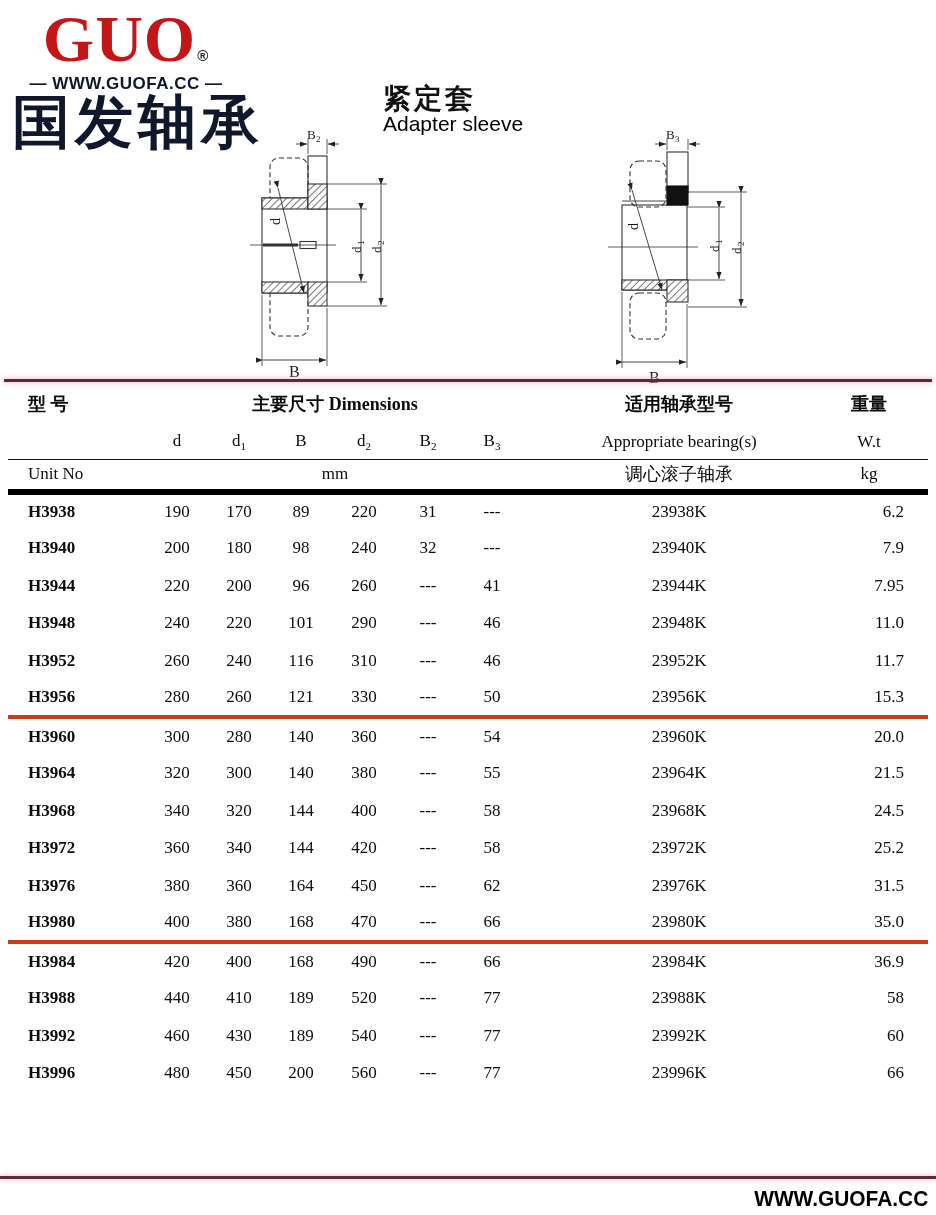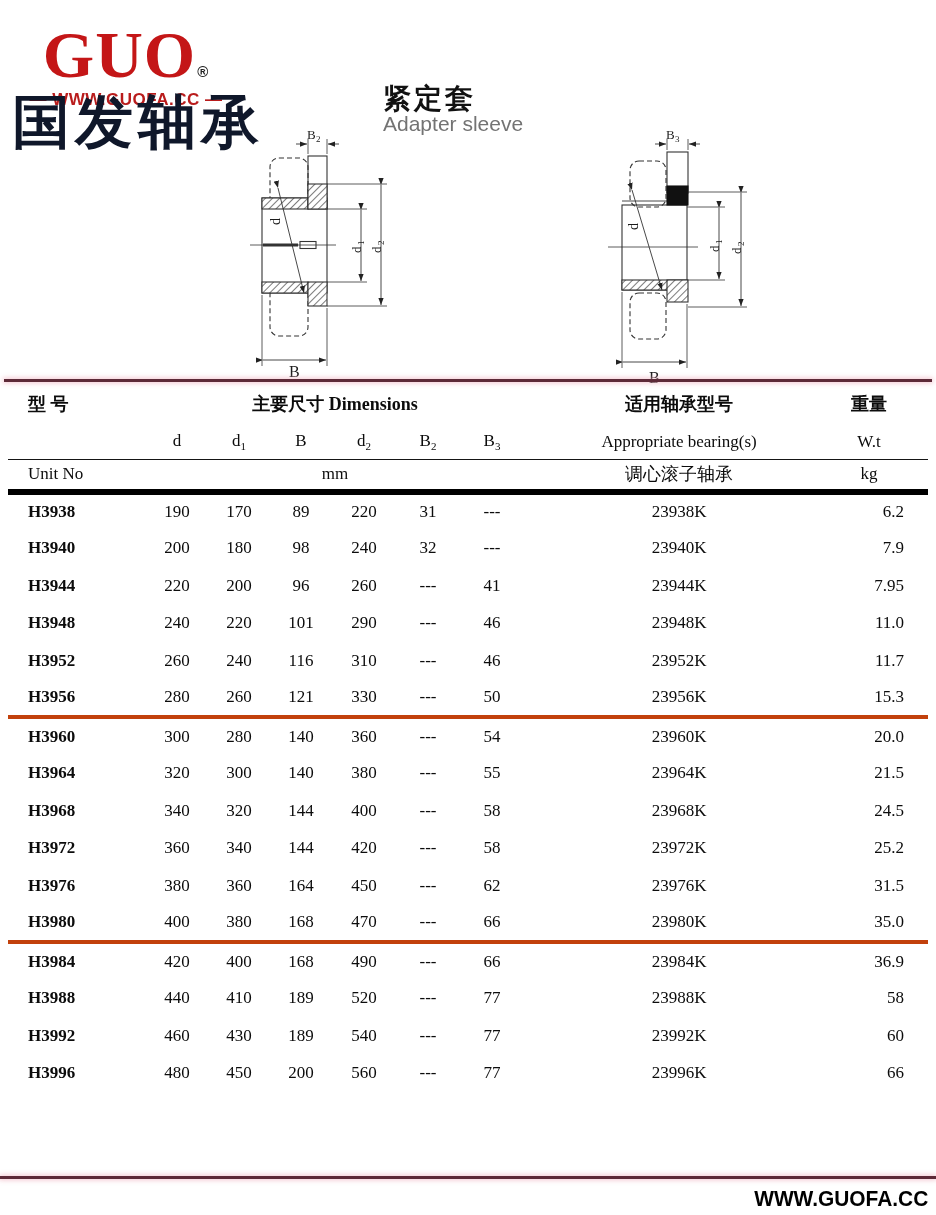--- a/index.html
+++ b/index.html
@@ -1,34 +1,34 @@
 <!DOCTYPE html>
 <html><head>
 <meta charset="utf-8">
 <style>
   html,body{margin:0;padding:0;background:#fff;}
   .page{
     position:relative;width:936px;height:1215px;background:#fff;overflow:hidden;
     font-family:"Liberation Sans",sans-serif;color:#111;
   }
   
-  .logo-block{position:absolute;left:14px;top:20px;width:224px;text-align:center;}
+  .logo-block{position:absolute;left:14px;top:4px;width:224px;text-align:center;}
   .logo-guo{
     font-family:"Liberation Serif",serif;font-weight:700;font-size:66px;line-height:1.05;
     letter-spacing:1px;white-space:nowrap;
   }
   .logo-reg{font-size:15px;font-family:"Liberation Sans",sans-serif;color:#222;vertical-align:0px;margin-left:1px;}
-  .logo-site{font-size:17px;font-weight:bold;color:#b91c1c;letter-spacing:.5px;margin-top:1px;white-space:nowrap;}
+  .logo-site{font-size:17px;font-weight:bold;color:#0f172a;letter-spacing:.5px;margin-top:1px;white-space:nowrap;}
   .brand-cn{
     position:absolute;left:12px;top:84px;font-size:58px;font-weight:900;color:#0f172a;
     letter-spacing:5px;white-space:nowrap;font-family:"Liberation Sans",sans-serif;text-align:center;
   }
   
   .title-cn{position:absolute;left:383px;top:80px;font-size:28px;font-weight:bold;letter-spacing:3px;}
-  .title-en{position:absolute;left:383px;top:112px;font-size:21px;color:#737373;}
+  .title-en{position:absolute;left:383px;top:112px;font-size:21px;color:#000000;}
   
   .diag{position:absolute;}
   .diag svg text{font-family:"Liberation Serif",serif;fill:#1c1c1c;}
   
   .rule-top{position:absolute;left:4px;right:4px;top:379px;height:3px;background:#5d2a38;
     box-shadow:0 0 5px 1px rgba(238,170,185,.7);}
   .rule-bottom{position:absolute;left:0;top:1176px;width:936px;height:3px;background:#57293a;
     box-shadow:0 0 5px 1px rgba(238,170,185,.7);}
   
   table.spec{

